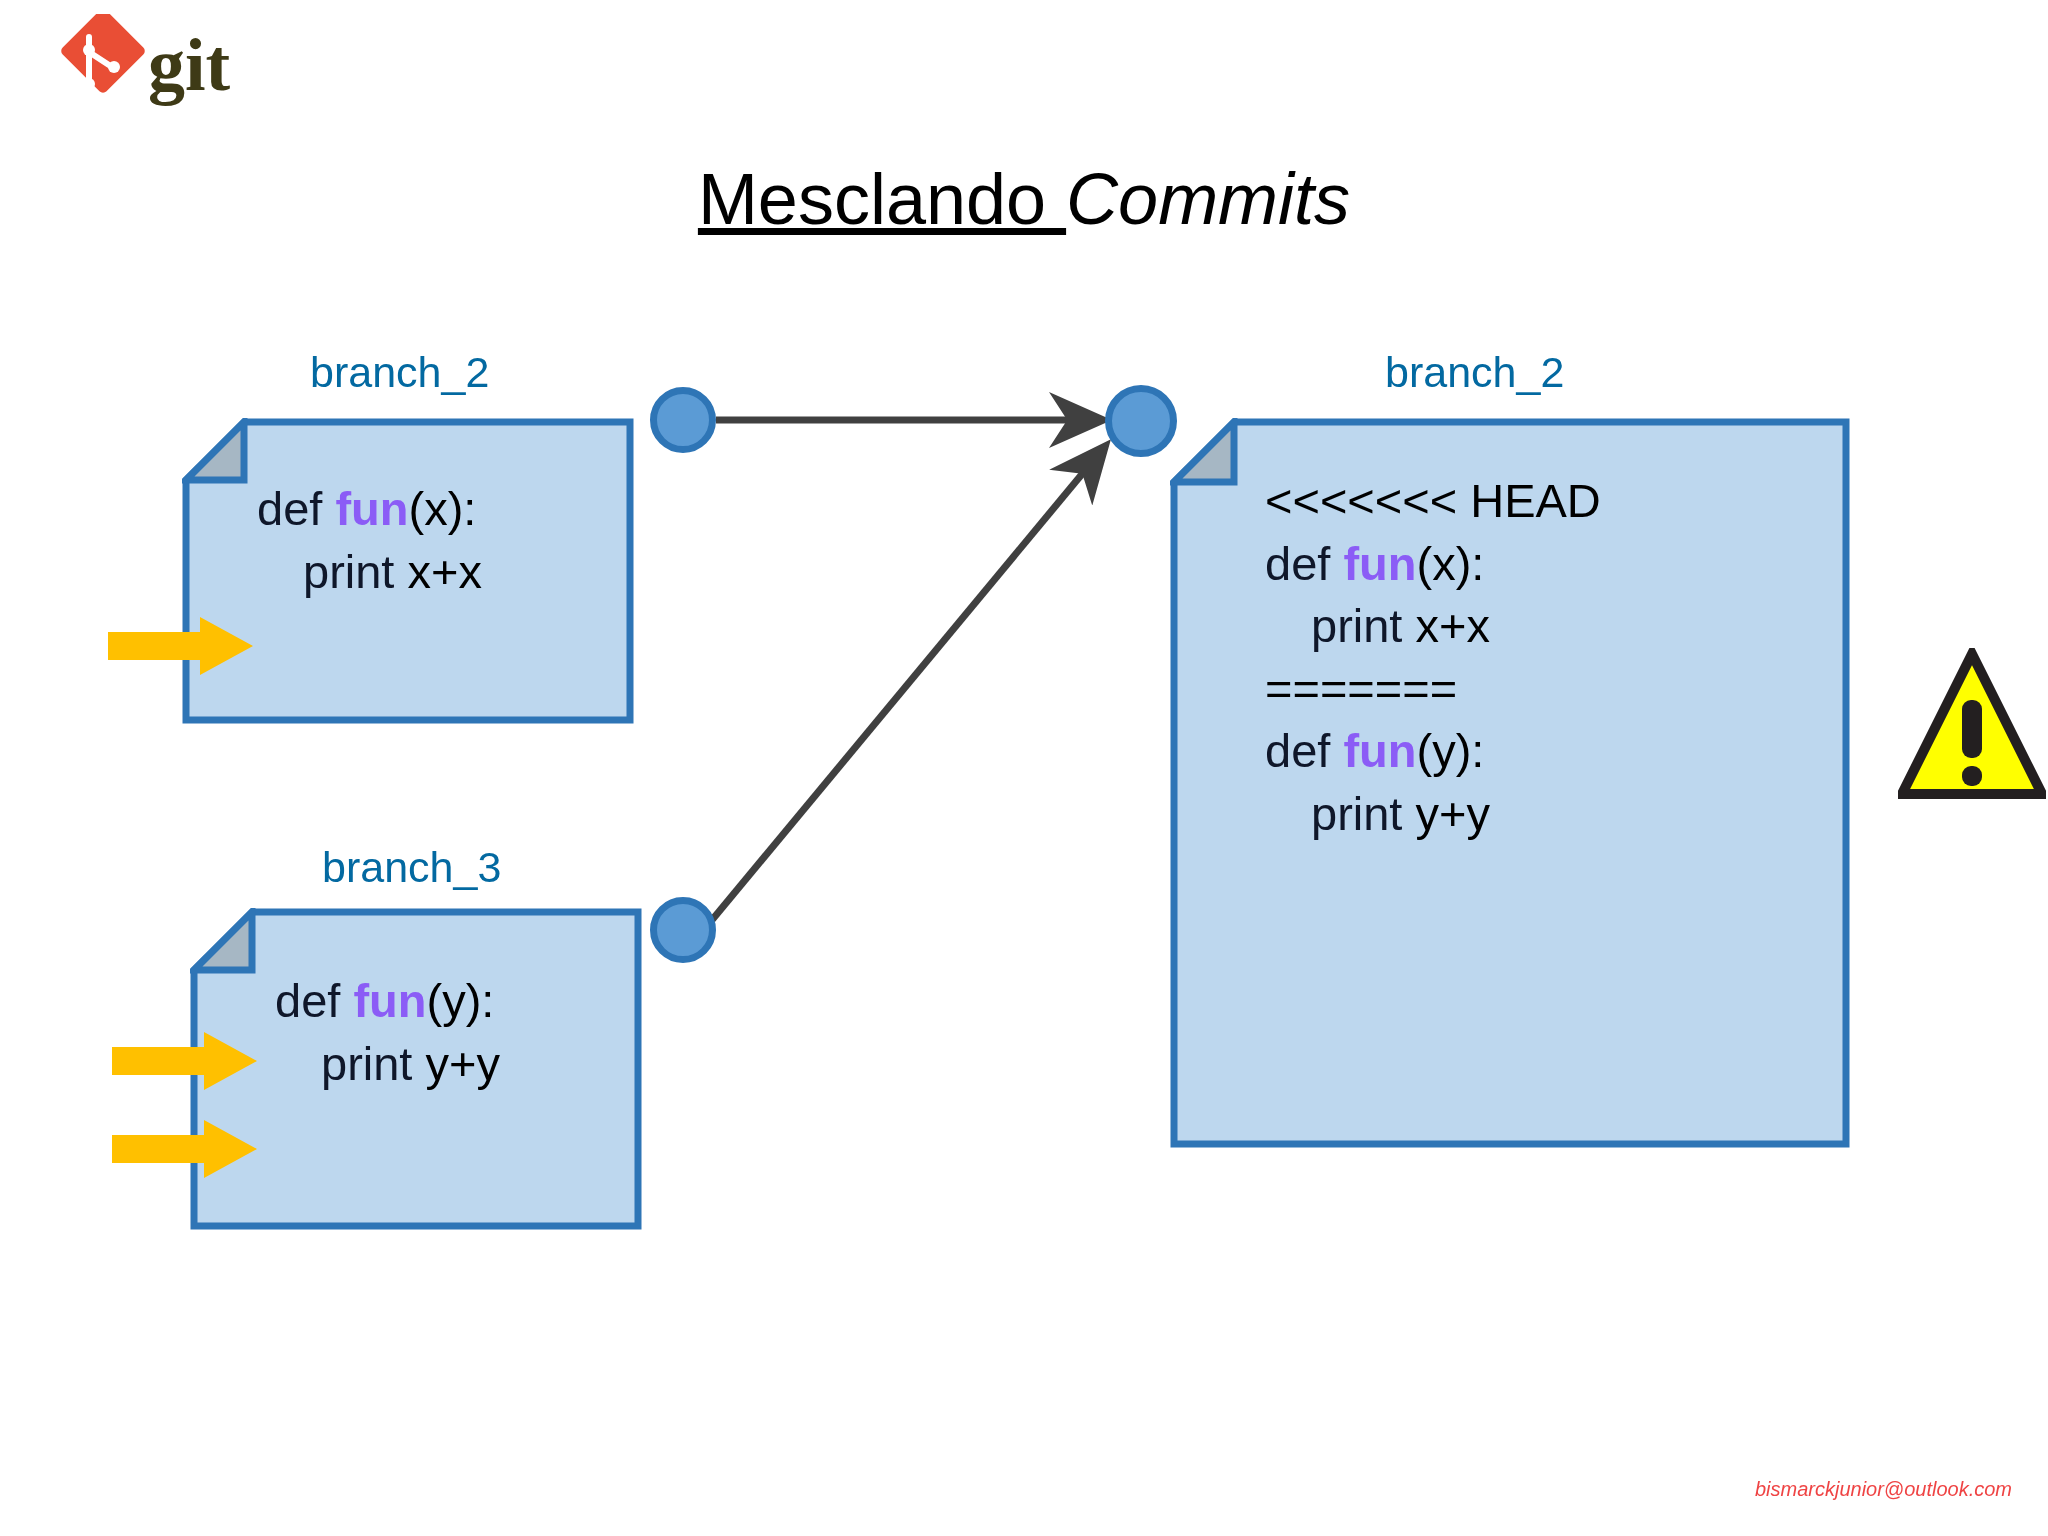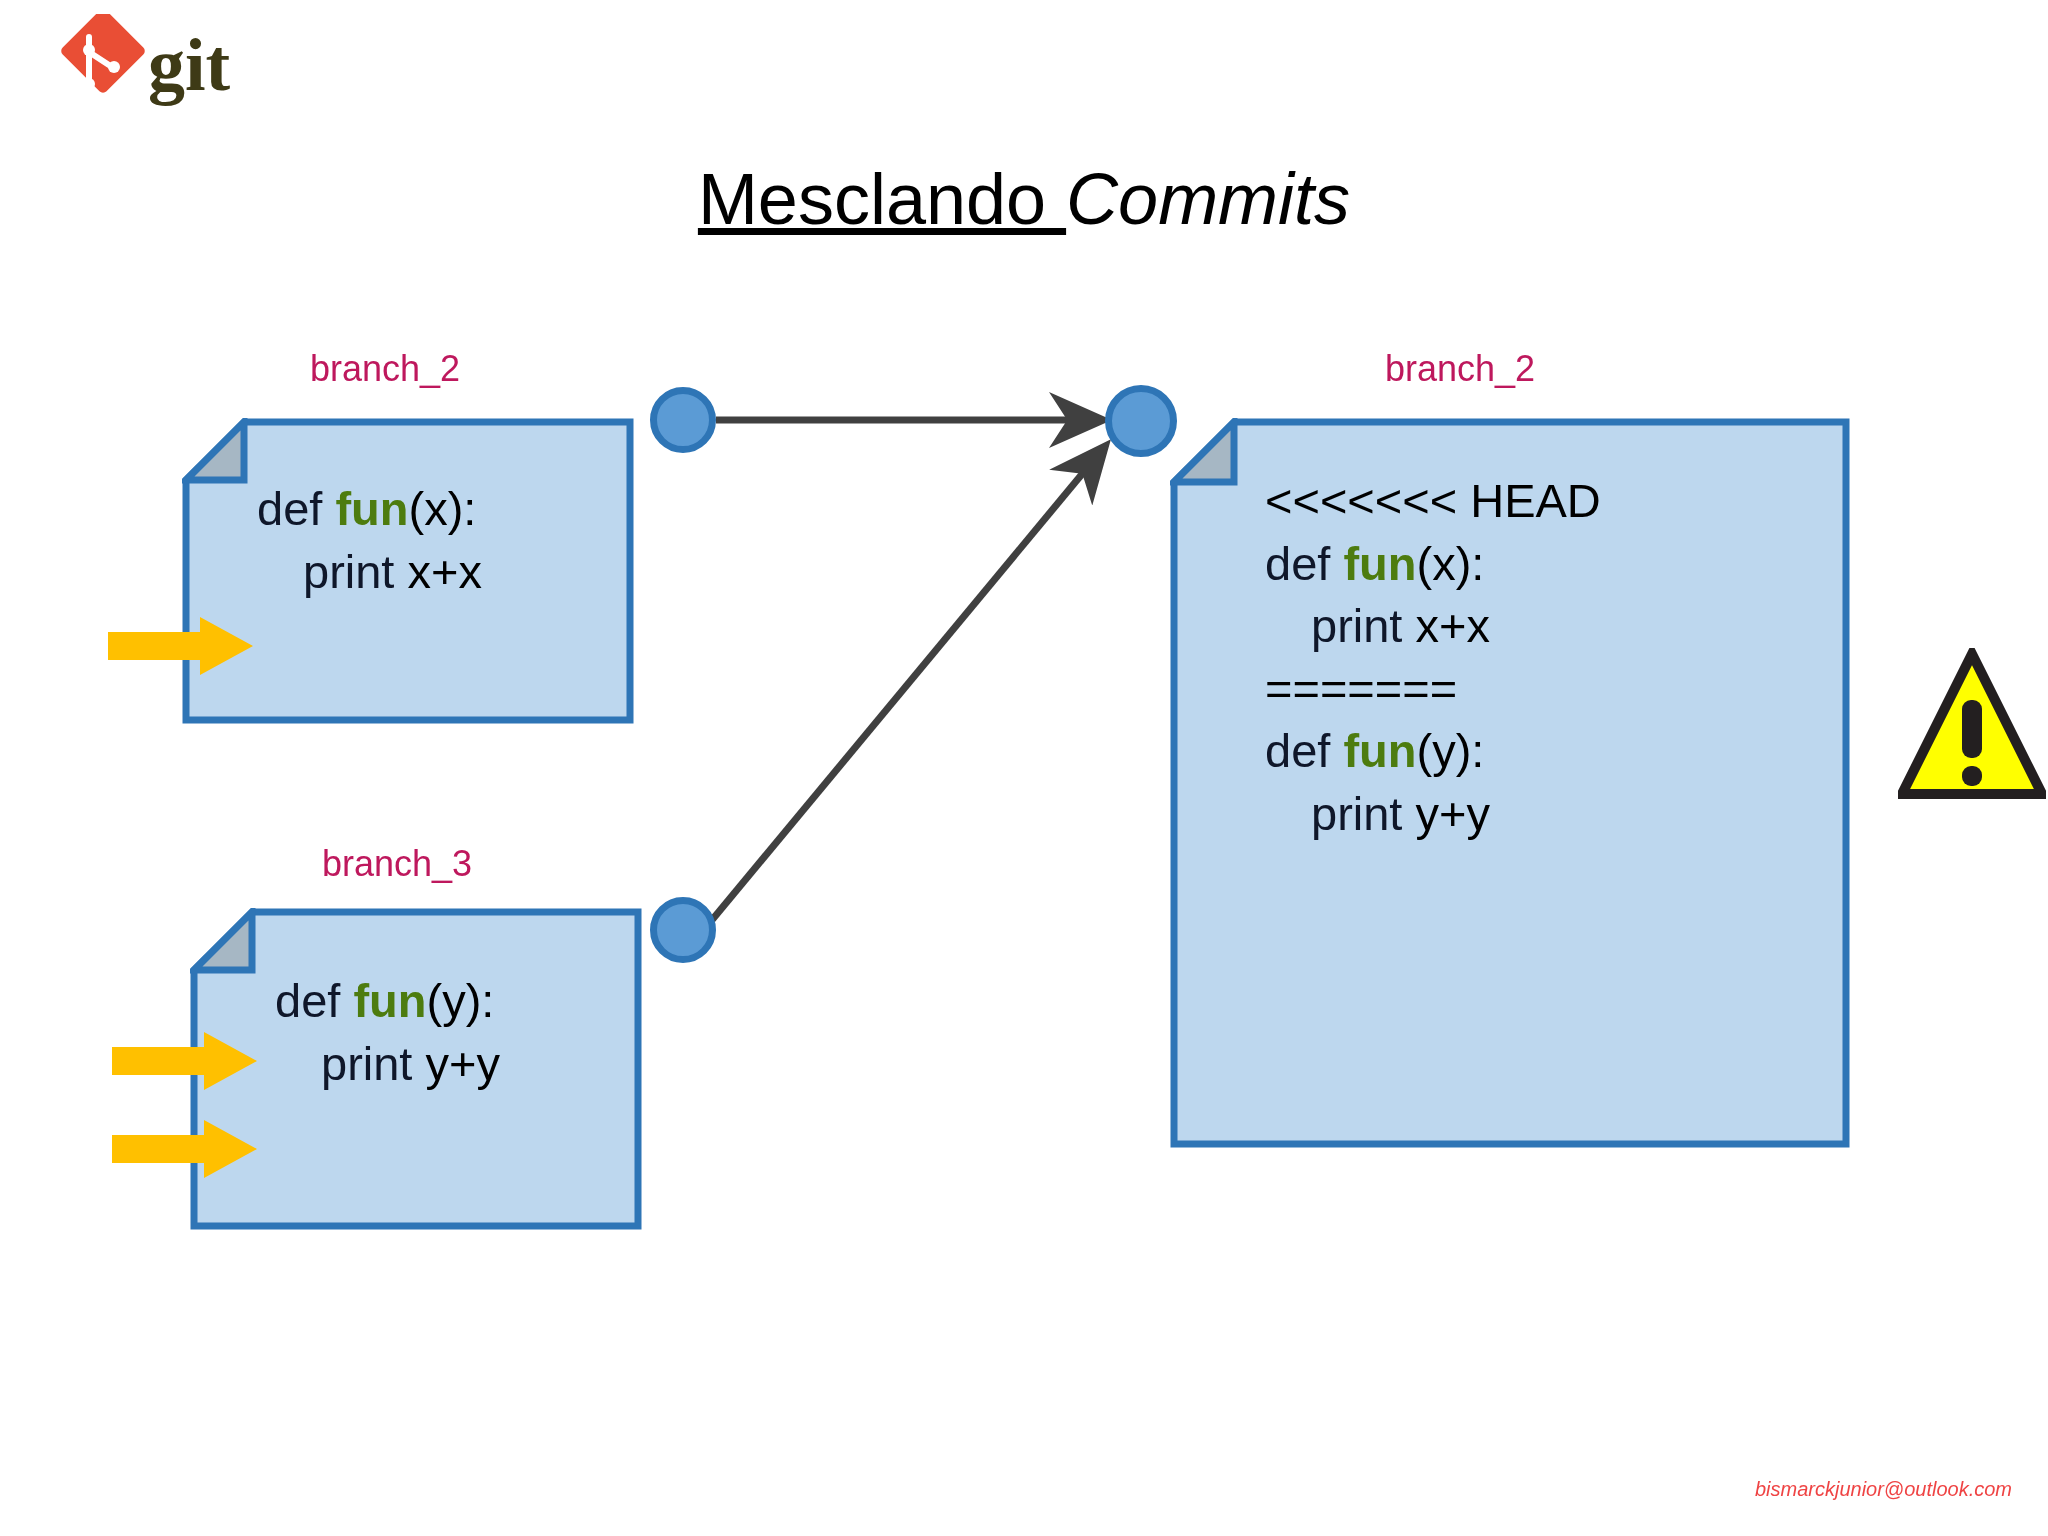--- a/index.html
+++ b/index.html
@@ -38,41 +38,41 @@
     color: #000000;
     letter-spacing: 0px;
     white-space: nowrap;
   }
   .slide-title .t-normal { font-weight: 400; text-decoration: underline; }
   .slide-title .t-italic { font-style: italic; }
 
   
   .branch-label {
     position: absolute;
-    font-size: 36px;
-    color: #be185d;
+    font-size: 43px;
+    color: #0369a1;
     white-space: nowrap;
   }
   #label-branch2-left { left: 310px; top: 348px; }
   #label-branch3-left { left: 310px; top: 843px; margin-left: 12px; }
   #label-branch2-right { left: 1385px; top: 348px; }
 
   
   .doc {
     position: absolute;
   }
   .doc svg { position: absolute; left: 0; top: 0; }
   .code-line {
     font-size: 47px;
     line-height: 1.33;
     white-space: pre;
     color: #000000;
   }
   .kw { color: #0f172a; }
-  .fn { color: #4d7c0f; font-weight: bold; }
+  .fn { color: #8b5cf6; font-weight: bold; }
   .pl { color: #000000; }
 
   #doc-left-1 { left: 182px; top: 418px;  width: 452px; height: 306px; }
   #doc-left-2 { left: 190px; top: 908px;  width: 452px; height: 322px; }
   #doc-right  { left: 1170px; top: 418px; width: 680px; height: 730px; padding-left: 25px; }
 
   #doc-left-1 .doc-text { position: absolute; left: 75px; top: 60px; }
   #doc-left-2 .doc-text { position: absolute; left: 85px; top: 62px; }
   #doc-right  .doc-text { position: absolute; left: 95px; top: 52px; }
 

